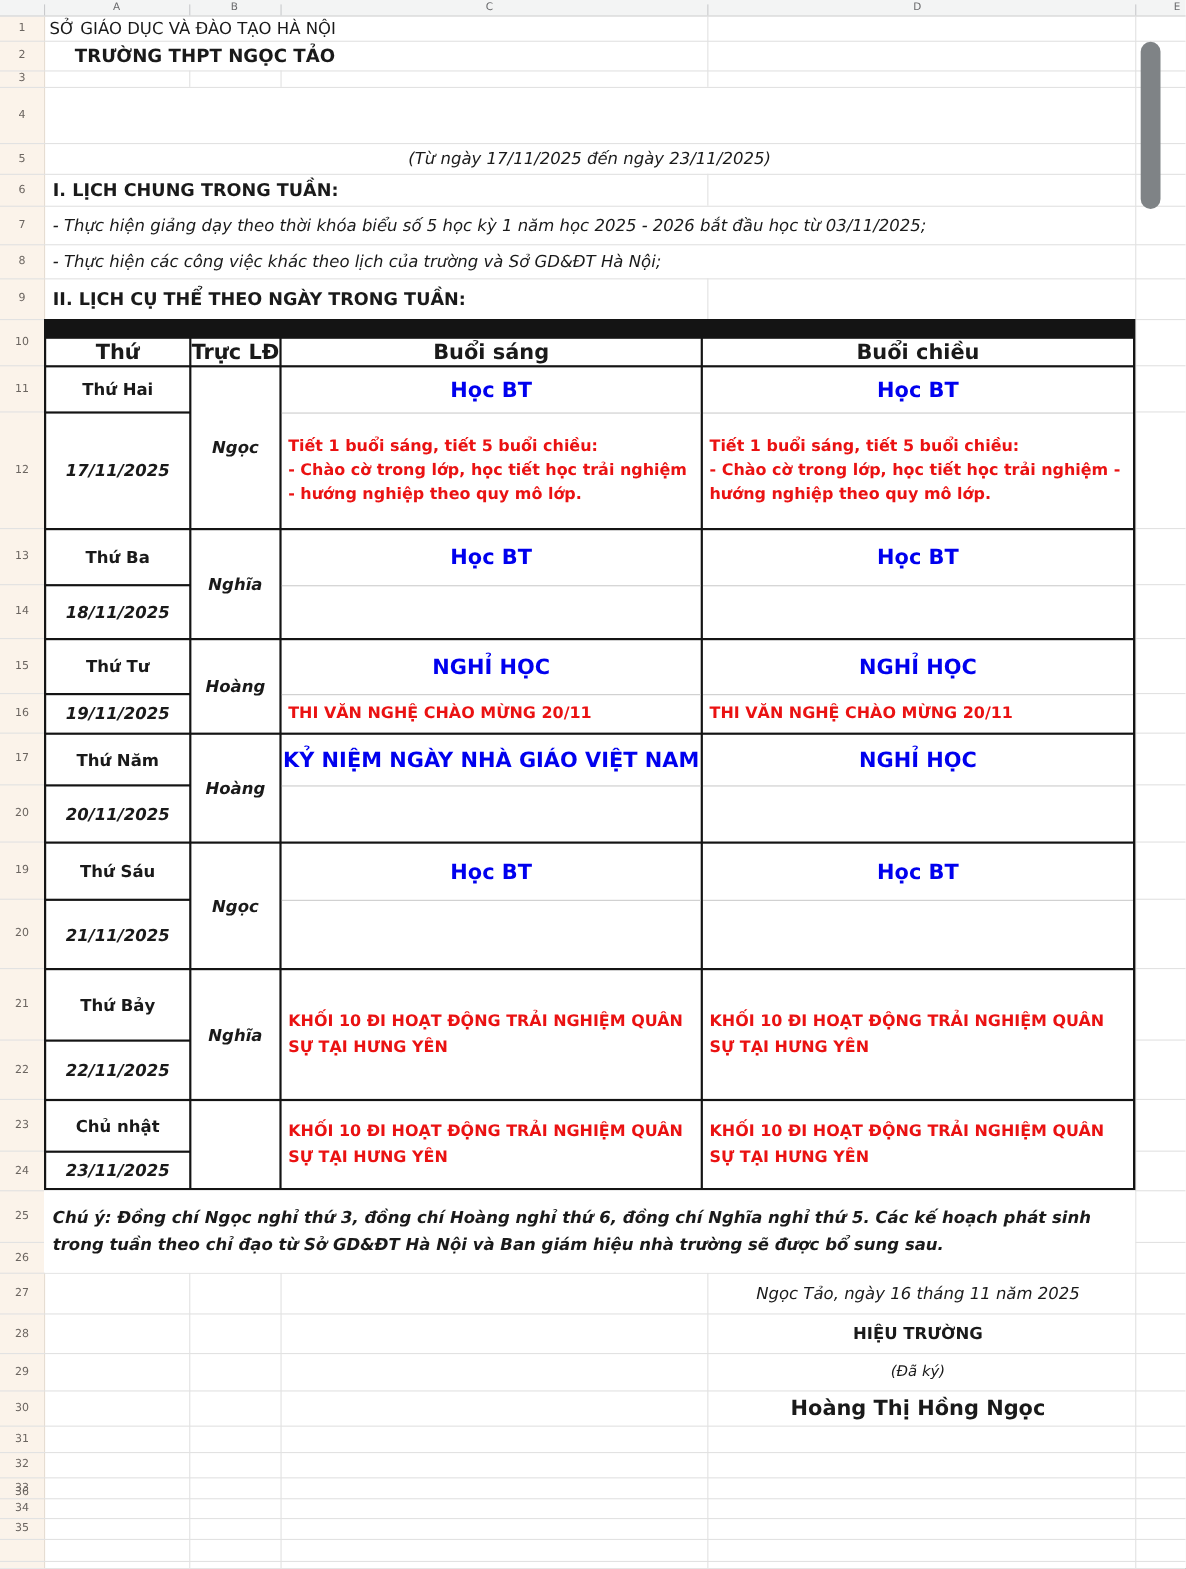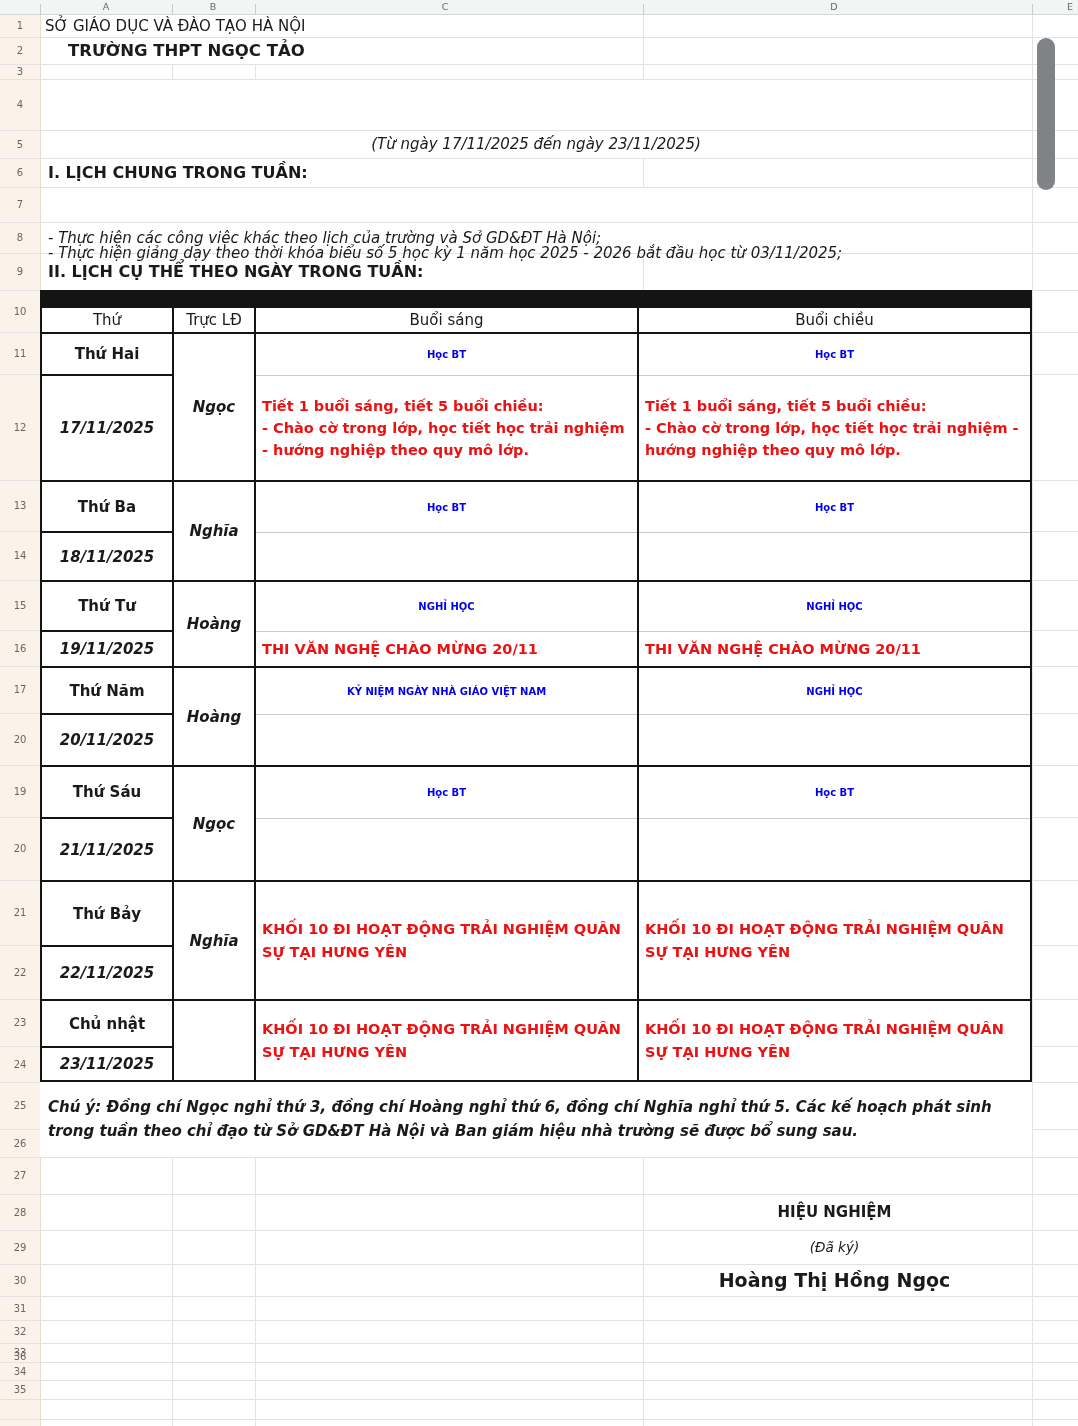--- a/index.html
+++ b/index.html
@@ -32,39 +32,39 @@
   .vline{position:absolute;width:1px;background:#e2e2e2;z-index:1;}
   
   .cell{position:absolute;display:flex;align-items:center;z-index:2;white-space:nowrap;}
   .c-dept{left:45px;top:14px;height:23px;font-size:15px;font-weight:500;}
   .c-school{left:68px;top:37px;height:27px;font-size:16.5px;font-weight:700;}
   .c-title{left:40px;top:79px;width:992px;height:51px;justify-content:center;
            font-size:19.5px;font-weight:700;letter-spacing:-0.2px;}
   .c-sub{left:40px;top:130px;width:992px;height:28px;justify-content:center;
          font-size:15px;font-style:italic;}
   .c-h1{left:48px;top:158px;height:29px;font-size:16px;font-weight:700;}
-  .c-n1{left:48px;top:187px;height:35px;font-size:15px;font-style:italic;margin-top:48px;}
+  .c-n1{left:48px;top:187px;height:35px;font-size:15px;font-style:italic;}
   .c-n2{left:48px;top:222px;height:31px;font-size:15px;font-style:italic;}
   .c-h2{left:48px;top:253px;height:37px;font-size:16px;font-weight:700;}
   
   .wtable{
     position:absolute;left:40px;top:290px;width:992px;height:792px;
     box-sizing:border-box;border:2px solid #141414;background:#141414;
     display:grid;gap:2px;z-index:2;
     grid-template-columns:130px 80px 381px 391px;
     grid-template-rows:40px 40px 104px 49px 47px 48px 34px 45px 50px 50px 61px 63px 52px 45px 32px;
   }
   .tc{background:#ffffff;display:flex;align-items:center;justify-content:center;overflow:hidden;}
-  .th{font-weight:400;font-size:15px;margin-top:16px;}
+  .th{font-weight:700;font-size:19px;margin-top:16px;}
   .td-day{font-weight:700;font-size:15px;}
   .td-date{font-weight:700;font-style:italic;font-size:15px;}
   .td-duty{font-weight:700;font-style:italic;font-size:15px;}
   .sess{flex-direction:column;align-items:stretch;justify-content:flex-start;}
   .st{flex:0 0 auto;display:flex;align-items:center;justify-content:center;
-      border-bottom:1px solid #cccccc;color:#0000ee;font-weight:700;font-size:10px;}
+      border-bottom:1px solid #cccccc;color:#0000ee;font-weight:700;font-size:19px;}
   .sb{flex:1 1 auto;display:flex;align-items:center;color:#ea1212;font-weight:700;
       font-size:14.5px;line-height:1.52;padding:2px 6px;white-space:pre-line;text-align:left;}
   .sm{flex:1 1 auto;display:flex;align-items:center;color:#ea1212;font-weight:700;
       font-size:14.5px;line-height:1.55;padding:2px 6px;white-space:normal;text-align:left;}
   
   .c-note{
     left:40px;top:1082px;width:992px;height:75px;z-index:2;position:absolute;
     background:#ffffff;display:flex;align-items:center;
     font-size:15px;font-weight:700;font-style:italic;line-height:1.55;
     padding:0 10px 0 8px;box-sizing:border-box;white-space:normal;
@@ -195,21 +195,22 @@
     <div class="tc td-duty" style="grid-area:14/2/16/3"></div>
     <div class="tc sess" style="grid-area:14/3/16/4">
       <div class="sm">KHỐI 10 ĐI HOẠT ĐỘNG TRẢI NGHIỆM QUÂN SỰ TẠI HƯNG YÊN</div>
     </div>
     <div class="tc sess" style="grid-area:14/4/16/5">
       <div class="sm">KHỐI 10 ĐI HOẠT ĐỘNG TRẢI NGHIỆM QUÂN SỰ TẠI HƯNG YÊN</div>
     </div>
   </div>
 
   <div class="c-note">Chú ý: Đồng chí Ngọc nghỉ thứ 3, đồng chí Hoàng nghỉ thứ 6, đồng chí Nghĩa nghỉ thứ 5. Các kế hoạch phát sinh trong tuần theo chỉ đạo từ Sở GD&amp;ĐT Hà Nội và Ban giám hiệu nhà trường sẽ được bổ sung sau.</div>
-  <div class="cell c-sigtitle">HIỆU NGHIỆM</div>
+  <div class="cell c-place">Ngọc Tảo, ngày 16 tháng 11 năm 2025</div>
+  <div class="cell c-sigtitle">HIỆU TRƯỜNG</div>
   <div class="cell c-signed">(Đã ký)</div>
   <div class="cell c-signer">Hoàng Thị Hồng Ngọc</div>
 
   <div class="scrollthumb"></div>
 
 <div class="rnum" style="top: 14px; height: 23px;">1</div>
     <div class="rnum" style="top: 37px; height: 27px;">2</div>
     <div class="rnum" style="top: 64px; height: 15px;">3</div>
     <div class="rnum" style="top: 79px; height: 51px;">4</div>
     <div class="rnum" style="top: 130px; height: 28px;">5</div>

